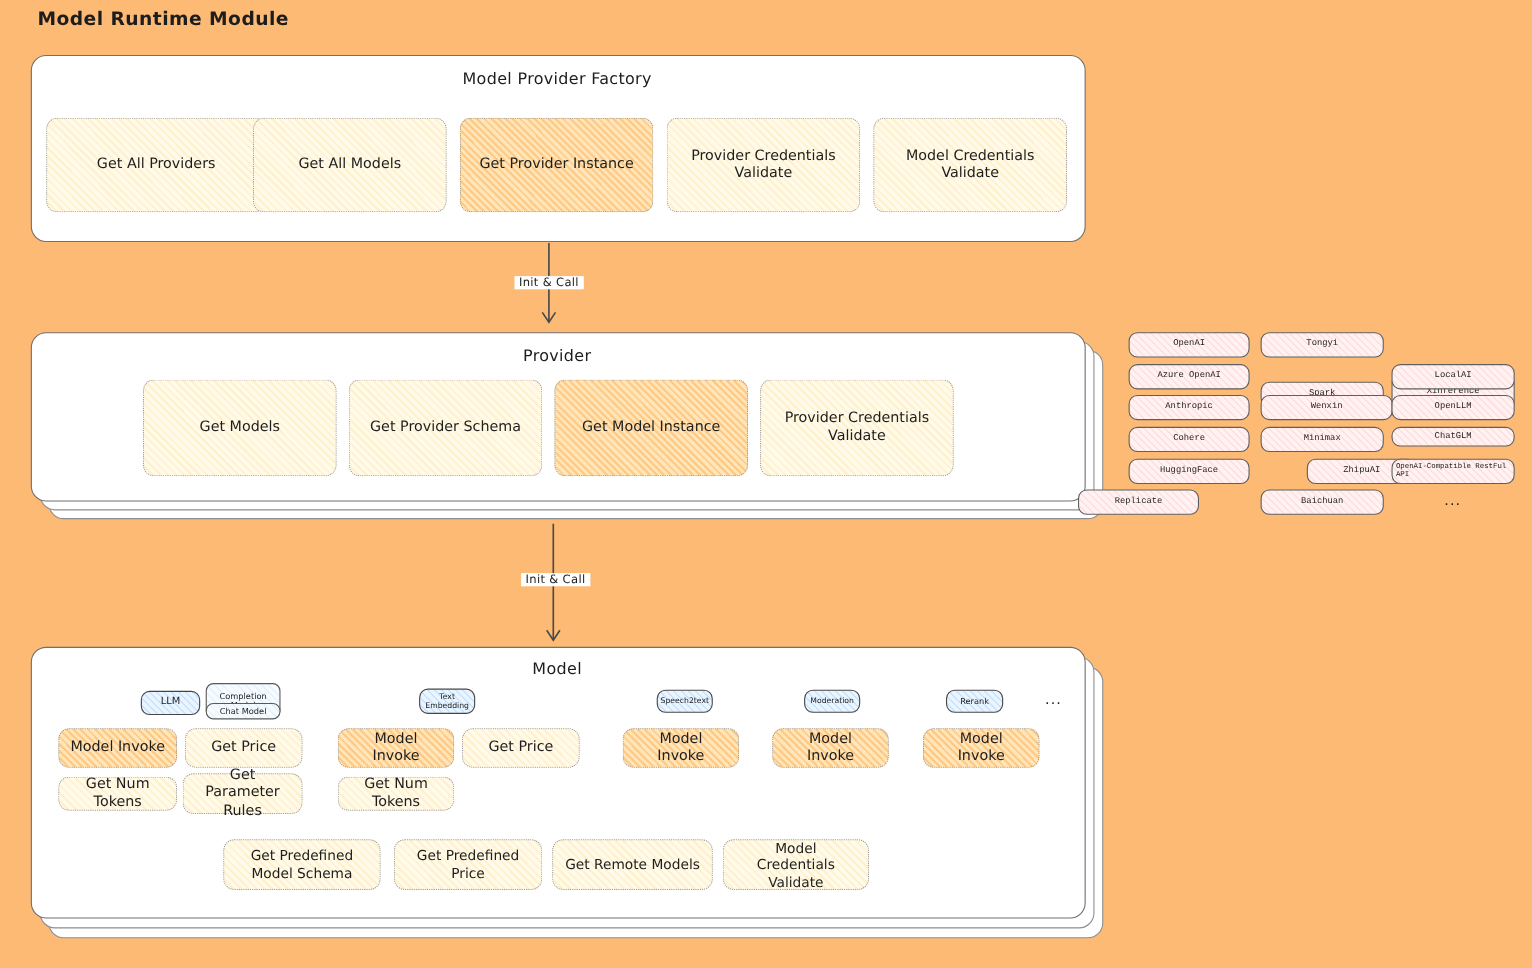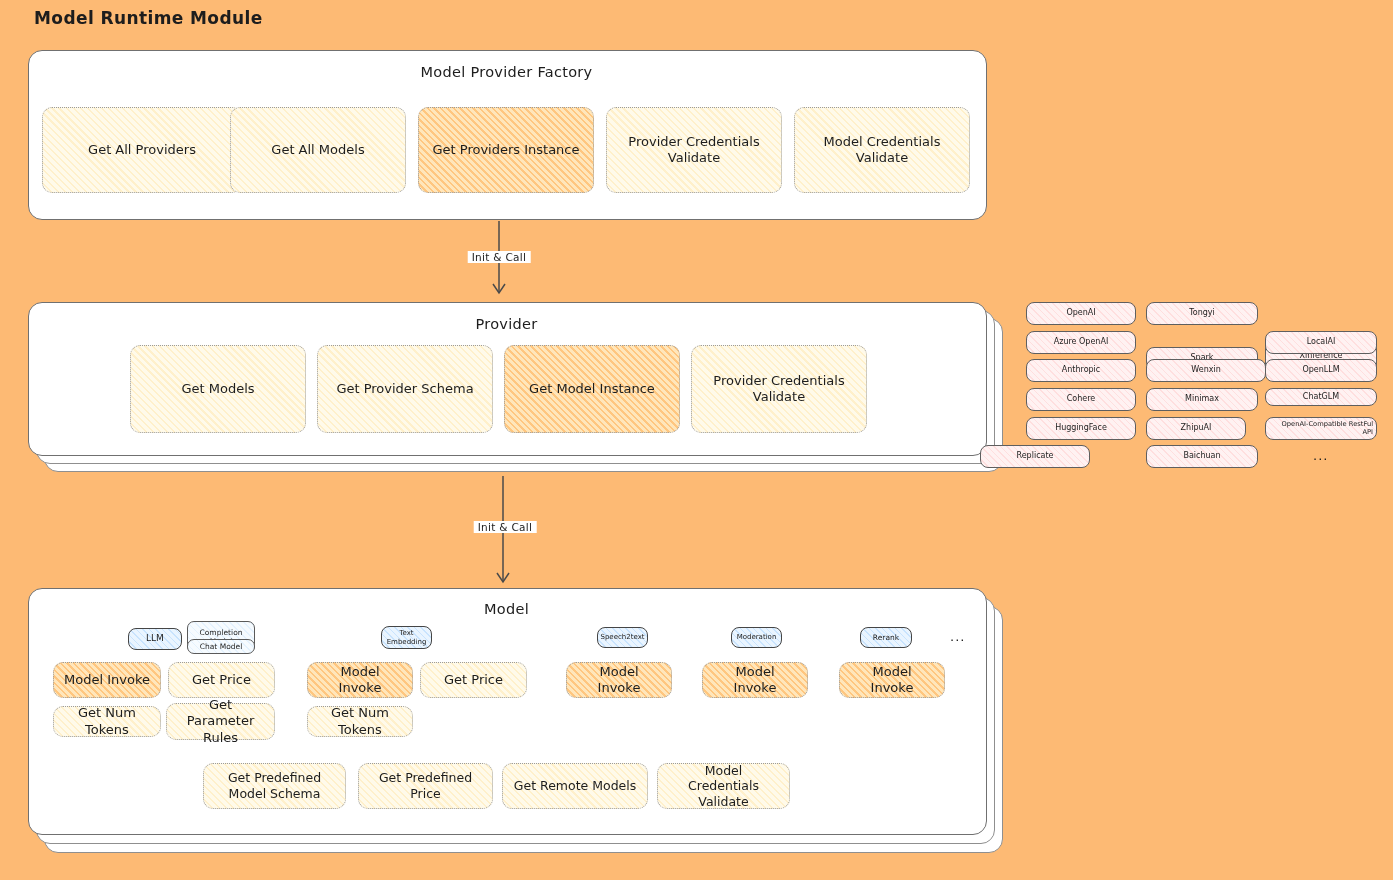--- a/index.html
+++ b/index.html
@@ -19,23 +19,24 @@
   }
   .ybox{
     position:absolute;display:flex;align-items:center;justify-content:center;text-align:center;
     border:1.5px dotted #9b9b9b;border-radius:10px;font-size:13px;line-height:1.25;padding:2px 10px;box-sizing:border-box;
     background:repeating-linear-gradient(45deg, rgba(255,205,100,0.28) 0 1.6px, rgba(255,205,100,0.06) 1.6px 5px), #fffdf2;
   }
   .ybox.hl{
     background:repeating-linear-gradient(45deg, rgba(255,160,55,0.5) 0 1.8px, rgba(255,200,120,0.18) 1.8px 4.6px), #ffedc9;
   }
   .pinkbox{
-    position:absolute;display:flex;align-items:center;justify-content:center;text-align:right;
+    position:absolute;display:flex;align-items:center;justify-content:center;text-align:left;
     border:1.4px solid #5f5f5f;border-radius:8px;font-size:8px;line-height:1.1;box-sizing:border-box;padding:1px 3px;
     background:repeating-linear-gradient(45deg, rgba(255,140,140,0.22) 0 1.3px, rgba(255,140,140,0.04) 1.3px 4.6px), #fff6f6;
+    font-family:Liberation Mono, monospace;
   }
   .bluetab{
     position:absolute;display:flex;align-items:center;justify-content:center;text-align:center;
     border:1.4px solid #454545;border-radius:8px;font-size:8px;line-height:1.25;box-sizing:border-box;padding:1px 3px;
     background:repeating-linear-gradient(45deg, rgba(110,180,250,0.30) 0 1.3px, rgba(110,180,250,0.05) 1.3px 4.6px), #f0f8ff;
   }
   .subtab{
     position:absolute;display:flex;align-items:center;justify-content:center;text-align:center;
     border:1.2px solid #5a5a5a;border-radius:7px;font-size:7.5px;box-sizing:border-box;
     background:repeating-linear-gradient(45deg, rgba(140,195,250,0.18) 0 1.2px, rgba(140,195,250,0.02) 1.2px 5px), #f8fcff;
@@ -52,21 +53,21 @@
 
 <div class="canvas">
 
   <div class="diagram-title" style="left:34px;top:8px;">Model Runtime Module</div>
 
   <div class="panel" style="left:28px;top:50px;width:957px;height:168px;"></div>
   <div class="panel-title" style="left:28px;width:957px;top:64px;">Model Provider Factory</div>
 
   <div class="ybox" style="left:42px;top:107px;width:200px;height:86px;">Get All Providers</div>
   <div class="ybox" style="left:230px;top:107px;width:176px;height:86px;">Get All Models</div>
-  <div class="ybox hl" style="left:418px;top:107px;width:176px;height:86px;">Get Providers Instance</div>
+  <div class="ybox hl" style="left:418px;top:107px;width:176px;height:86px;">Get Provider Instance</div>
   <div class="ybox" style="left:606px;top:107px;width:176px;height:86px;">Provider Credentials Validate</div>
   <div class="ybox" style="left:794px;top:107px;width:176px;height:86px;">Model Credentials Validate</div>
 
   <svg class="abs" style="left:491px;top:221px;" width="16" height="74">
     <line x1="8" y1="0" x2="8" y2="71" stroke="#4a4a4a" stroke-width="1.5"></line>
     <polyline points="2,63 8,72 14,63" fill="none" stroke="#4a4a4a" stroke-width="1.5"></polyline>
   </svg>
   <div class="arrow-label" style="left:499px;top:251px;">Init &amp; Call</div>
 
   <div class="ghost" style="left:44px;top:318px;width:957px;height:152px;"></div>
@@ -89,21 +90,21 @@
 
   <div class="pinkbox" style="left:1026px;top:359px;width:110px;height:23px;">Anthropic</div>
   <div class="pinkbox" style="left:1146px;top:359px;width:120px;height:23px;">Wenxin</div>
   <div class="pinkbox" style="left:1265px;top:359px;width:112px;height:23px;">OpenLLM</div>
 
   <div class="pinkbox" style="left:1026px;top:388px;width:110px;height:23px;">Cohere</div>
   <div class="pinkbox" style="left:1146px;top:388px;width:112px;height:23px;">Minimax</div>
   <div class="pinkbox" style="left:1265px;top:388px;width:112px;height:18px;">ChatGLM</div>
 
   <div class="pinkbox" style="left:1026px;top:417px;width:110px;height:23px;">HuggingFace</div>
-  <div class="pinkbox" style="left:1146px;top:417px;width:100px;height:23px;">ZhipuAI</div>
+  <div class="pinkbox" style="left:1188px;top:417px;width:100px;height:23px;">ZhipuAI</div>
   <div class="pinkbox" style="left:1265px;top:417px;width:112px;height:23px;font-size:6.7px;">OpenAI-Compatible RestFul API</div>
 
   <div class="pinkbox" style="left:980px;top:445px;width:110px;height:23px;">Replicate</div>
   <div class="pinkbox" style="left:1146px;top:445px;width:112px;height:23px;">Baichuan</div>
   <div class="ellipsis" style="left:1313px;top:448px;">...</div>
 
   <svg class="abs" style="left:495px;top:476px;" width="16" height="108">
     <line x1="8" y1="0" x2="8" y2="105" stroke="#4a4a4a" stroke-width="1.5"></line>
     <polyline points="2,97 8,106 14,97" fill="none" stroke="#4a4a4a" stroke-width="1.5"></polyline>
   </svg>

